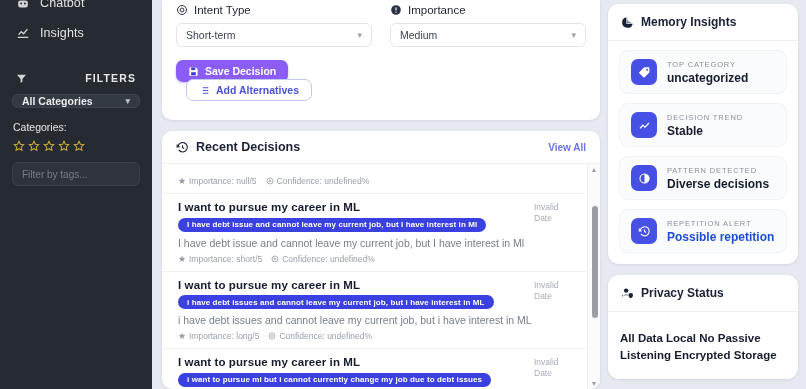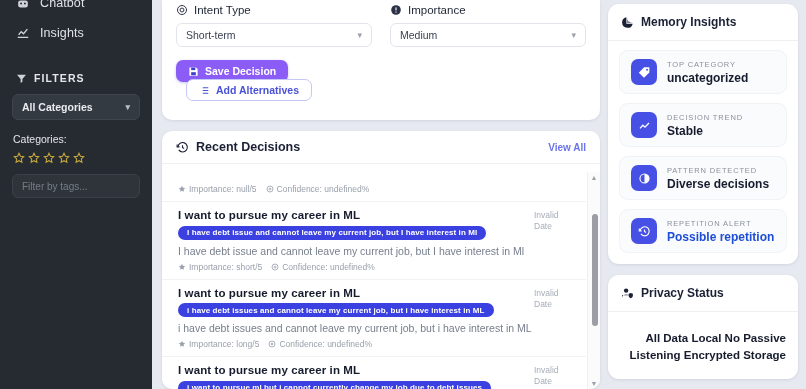--- a/index.html
+++ b/index.html
@@ -27,23 +27,24 @@
   }
   .nav-item.first { margin-top: -12px; }
   .nav-ico { width: 14px; height: 14px; display: inline-flex; align-items: center; justify-content: center; color: #cfd3d8; }
   .nav-ico svg { display: block; }
 
   .filters-head {
     display: flex; align-items: center; gap: 7px;
     margin-top: 24px; padding: 0 4px;
     font-size: 10.5px; font-weight: bold; letter-spacing: 1.1px;
     color: #e4e6ea;
+    justify-content: space-between;
   }
   .sb-select {
-    margin-top: 10px; height: 26px; width: 128px;
+    margin-top: 10px; height: 14px; width: 128px;
     background: #343a41; border: 1px solid #3e454d; border-radius: 6px;
     display: flex; align-items: center; justify-content: space-between;
     padding: 0 9px; font-size: 10.5px; color: #e9ebee; font-weight: bold;
   }
   .sb-caret { font-size: 9px; color: #b9bec5; }
   .sb-label { margin-top: 13px; font-size: 10.5px; color: #e3e5e9; padding-left: 1px; }
   .stars { display: flex; gap: 3px; margin-top: 5px; padding-left: 1px; }
   .star { width: 12px; height: 12px; color: #c8a93b; }
   .tag-input {
     margin-top: 12px; height: 24px; width: 128px;
@@ -85,21 +86,21 @@
     background: #8b5cf6; color: #fff; position: absolute; top: 0; left: 0;
     box-shadow: 0 1px 3px rgba(59,64,201,.3);
   }
   .btn-secondary {
     background: #fff; color: #4a52d8; border: 1.4px solid #c3c8f5;
     position: absolute; top: 19px; left: 10px;
   }
   .btn .bico { width: 11px; height: 11px; display: inline-flex; }
 
   
-  .rd-card { margin-top: 11px; flex: 1 1 auto; display: flex; flex-direction: column; overflow: hidden; gap: 8px; }
+  .rd-card { margin-top: 11px; flex: 1 1 auto; display: flex; flex-direction: column; overflow: hidden; }
   .rd-head {
     display: flex; align-items: center; justify-content: space-between;
     padding: 9px 14px 9px 14px; border-bottom: 1px solid #eef0f4;
   }
   .rd-title { display: flex; align-items: center; gap: 7px; font-size: 12.5px; font-weight: bold; color: #1b2135; }
   .rd-title .t-ico { width: 13px; height: 13px; color: #1b2135; }
   .view-all { font-size: 10px; color: #6b74e8; font-weight: bold; }
 
   .rd-list { position: relative; flex: 1 1 auto; overflow: hidden; padding-right: 14px; }
   .dec {
@@ -154,21 +155,21 @@
     width: 26px; height: 26px; flex: 0 0 26px; border-radius: 7px;
     background: #4750e4; display: flex; align-items: center; justify-content: center;
     color: #fff;
   }
   .ins-ico svg { width: 13px; height: 13px; }
   .ins-text { flex: 1 1 auto; }
   .ins-label { font-size: 7.5px; letter-spacing: .85px; color: #8a909d; }
   .ins-value { font-size: 12px; font-weight: bold; color: #161c2d; margin-top: 2px; }
   .ins-value.alert { color: #1d4ed8; }
 
-  .privacy-body { padding: 18px 12px 14px 12px; text-align: right; }
+  .privacy-body { padding: 18px 12px 14px 12px; text-align: left; }
   .privacy-text { font-size: 11.5px; font-weight: bold; color: #161c2d; line-height: 1.5; }
 </style>
 </head>
 <body>
 
 <div class="app">
 
   <aside class="sidebar">
 
     <div class="nav-item first">

